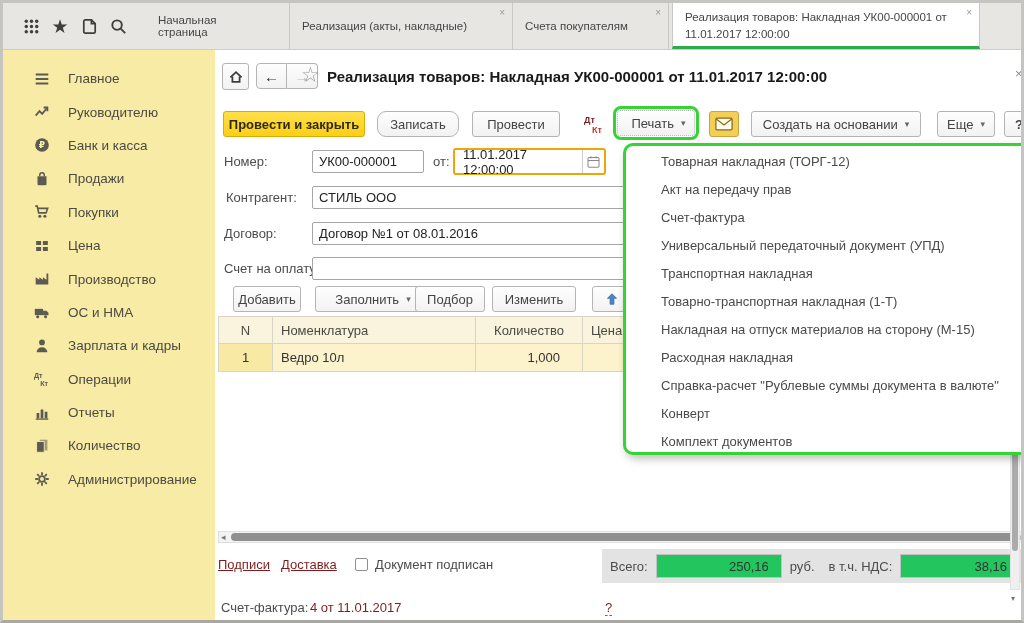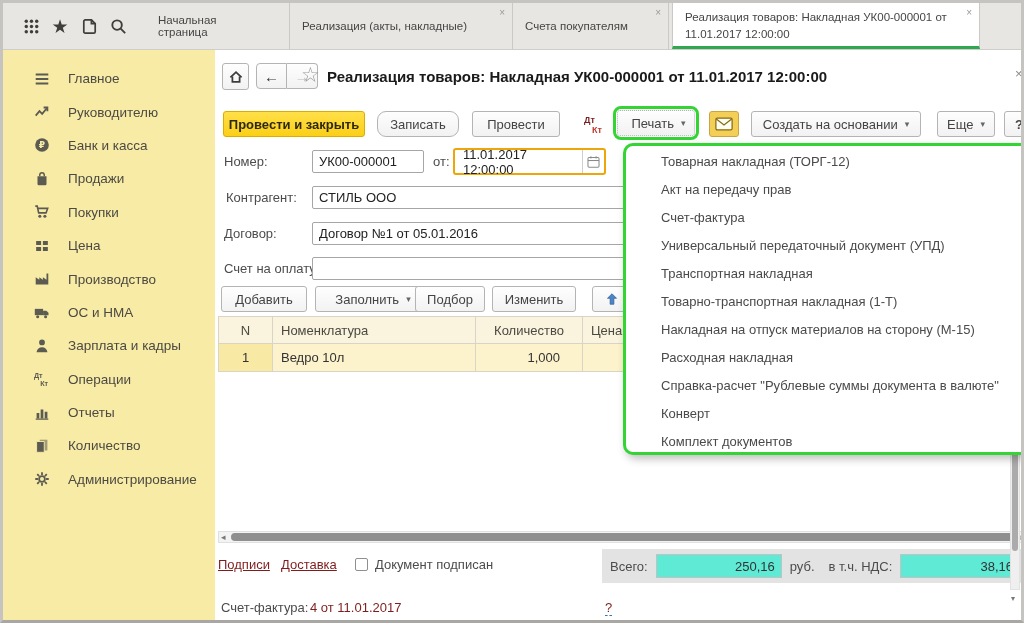--- a/index.html
+++ b/index.html
@@ -42,21 +42,21 @@
   
   .menu{position:absolute;left:408px;top:93px;width:410px;height:312px;background:#fff;border:3px solid #35d435;border-radius:10px;box-shadow:3px 4px 8px rgba(0,0,0,.25);padding:2px 0;z-index:30;}
   .menu-item{height:28px;line-height:28px;padding-left:35px;font-size:13px;color:#4a4a4a;cursor:pointer;white-space:nowrap;overflow:hidden;}
   
   .hscroll{position:absolute;left:3px;top:481px;width:810px;height:12px;display:flex;align-items:center;background:#f3f3f3;border:1px solid #e0e0e0;}
   .hthumb{height:8px;background:#8f8f8f;border-radius:4px;flex:1;margin:0 3px;}
   .sarrow{font-size:9px;color:#777;padding:0 2px;cursor:pointer;}
   .vscroll{position:absolute;right:1px;top:100px;width:10px;height:440px;background:#efefef;border:1px solid #e2e2e2;}
   .vthumb{position:absolute;left:1px;width:6px;top:12px;height:388px;background:#ababab;border-radius:3px;}
   .totals{position:absolute;left:387px;top:499px;width:426px;height:34px;background:#e3e3e3;display:flex;align-items:center;gap:8px;padding:0 8px;}
-  .tfield{height:24px;background:#5eead4;border:1px solid #c2c2c2;display:flex;align-items:center;justify-content:flex-end;padding:0 6px;color:#333;}
+  .tfield{height:24px;background:#22c55e;border:1px solid #c2c2c2;display:flex;align-items:center;justify-content:flex-end;padding:0 12px;color:#333;}
   .chk{width:13px;height:13px;border:1px solid #8f8f8f;border-radius:2px;background:#fff;display:inline-block;}
 </style>
 </head>
 <body>
 
 <div class="frame">
 
   <div class="topbar">
     <div class="tool-icons">
       <span class="ticon">
@@ -279,28 +279,28 @@
               <path d="M6.5 1.8v3M13.5 1.8v3" stroke="#8a8a8a" stroke-width="1.4"></path>
             </svg>
         </span>
       </div>
       <span class="abs lbl" style="left:11px;top:140px;">Контрагент:</span>
       <div class="inputbox abs" style="left:97px;top:136px;width:670px;">
           <span>СТИЛЬ ООО</span>
         </div>
       <span class="abs lbl" style="left:9px;top:176px;">Договор:</span>
       <div class="inputbox abs" style="left:97px;top:172px;width:670px;">
-          <span>Договор №1 от 05.01.2016</span>
+          <span>Договор №1 от 08.01.2016</span>
         </div>
       <span class="abs lbl" style="left:9px;top:211px;">Счет на оплату:</span>
       <div class="inputbox abs" style="left:97px;top:207px;width:670px;">
           <span></span>
         </div>
 
-      <button class="btn abs" style="left:6px;top:236px;width:86px;">
+      <button class="btn abs" style="left:18px;top:236px;width:68px;">
           <span>Добавить</span>
         </button>
       <button class="btn abs" style="left:100px;top:236px;width:116px;">
           <span>Заполнить</span>
           <span class="caret">▾</span>
         </button>
       <button class="btn abs" style="left:200px;top:236px;width:70px;">
           <span>Подбор</span>
         </button>
       <button class="btn abs" style="left:277px;top:236px;width:84px;">

